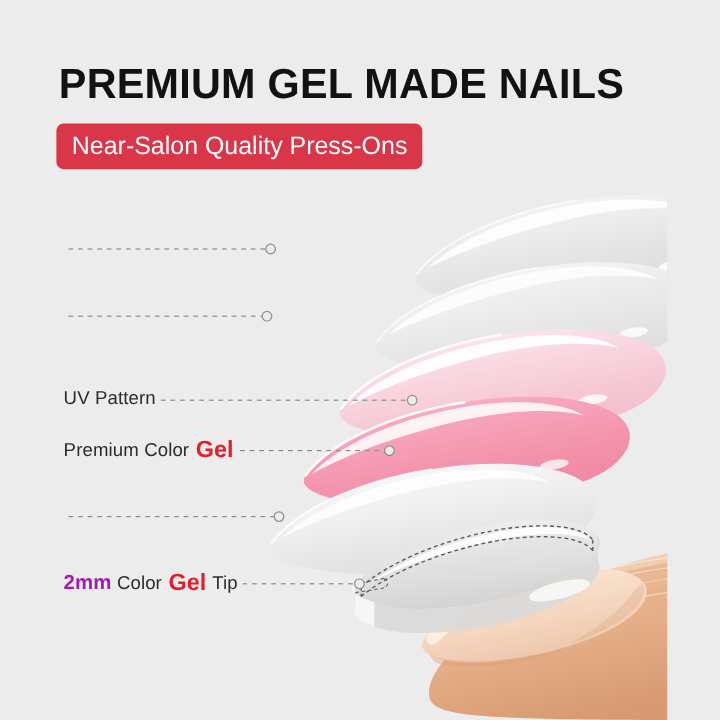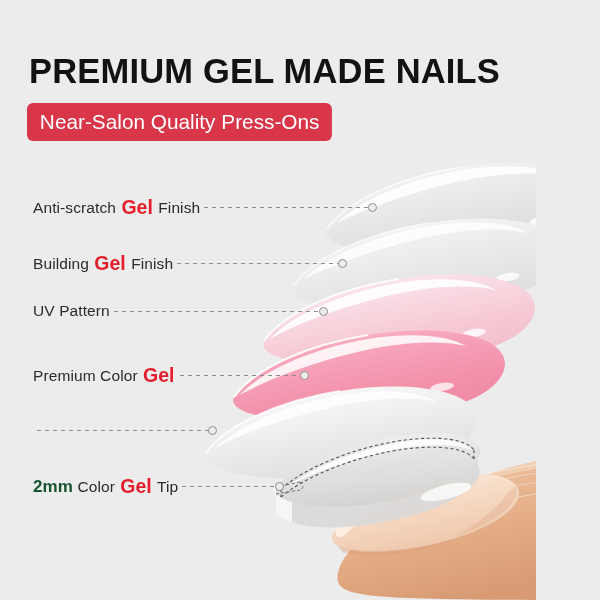--- a/index.html
+++ b/index.html
@@ -3,21 +3,21 @@
 <meta charset="utf-8">
 <title>Premium Gel Made Nails</title>
 <style>
   html,body{margin:0;padding:0;}
   body{
     width:600px;height:600px;overflow:hidden;
     background:#ececec;
     font-family:"Liberation Sans",sans-serif;
     position:relative;
   }
-  #stage{position:absolute;inset:0;width:536px;height:600px;overflow:hidden;background:#ececec;}
+  #stage{position:absolute;inset:0;width:536px;height:600px;overflow:hidden;background:#ececec;margin-left:20px;}
 
   
   #art{position:absolute;inset:0;width:600px;height:600px;}
 
   
   .hdr{position:absolute;left:0;top:0;width:600px;}
   .title{
     position:absolute;left:29px;top:50px;
     font-size:35px;line-height:42px;font-weight:700;
     letter-spacing:.2px;color:#121212;white-space:nowrap;
@@ -35,21 +35,21 @@
   
   .row{position:absolute;height:26px;display:flex;align-items:center;white-space:nowrap;}
   .lbl{
     font-size:15.5px;color:#2b2b2b;font-weight:400;
     letter-spacing:.1px;display:inline-block;
   }
   .lbl .gel{
     color:#e61e2b;font-weight:700;font-size:19.5px;
     letter-spacing:0;vertical-align:-1px;padding:0 1px;
   }
-  .lbl .mm{color:#14532d;font-weight:700;font-size:17px;}
+  .lbl .mm{color:#a21caf;font-weight:700;font-size:17px;}
   .lead{
     flex:0 0 auto;height:1px;
     background-image:linear-gradient(to right,#8d8d8d 0 4px,transparent 4px 8px);
     background-size:8px 1px;background-repeat:repeat-x;
     margin-left:4px;
   }
   .dot{
     flex:0 0 auto;width:7px;height:7px;border-radius:50%;
     border:1px solid #8d8d8d;background:#ececec;
     margin-left:-1px;
@@ -221,30 +221,28 @@
     </g>
   </svg>
 
   <div class="hdr">
     <div class="title">PREMIUM GEL MADE NAILS</div>
     <div class="badge">Near-Salon Quality Press-Ons</div>
   </div>
 
   <div id="callouts">
       <div class="row" style="left: 33px; top: 194px;">
-        <span class="lbl"><span>Anti-scratch </span><span class="gel">Gel</span><span> Finish</span></span>
         <span class="lead" style="width: 164.766px;"></span>
         <span class="dot"></span>
       </div>
       <div class="row" style="left: 33px; top: 250px;">
-        <span class="lbl"><span>Building </span><span class="gel">Gel</span><span> Finish</span></span>
         <span class="lead" style="width: 161.844px;"></span>
         <span class="dot"></span>
       </div>
-      <div class="row" style="left: 33px; top: 298px;">
+      <div class="row" style="left: 33px; top: 320px;">
         <span class="lbl"><span>UV Pattern</span></span>
         <span class="lead" style="width: 206.188px;"></span>
         <span class="dot"></span>
       </div>
       <div class="row" style="left: 33px; top: 362px;">
         <span class="lbl"><span>Premium Color </span><span class="gel">Gel</span></span>
         <span class="lead" style="width: 121.5px;"></span>
         <span class="dot"></span>
       </div>
       <div class="row" style="left: 33px; top: 417px;">

